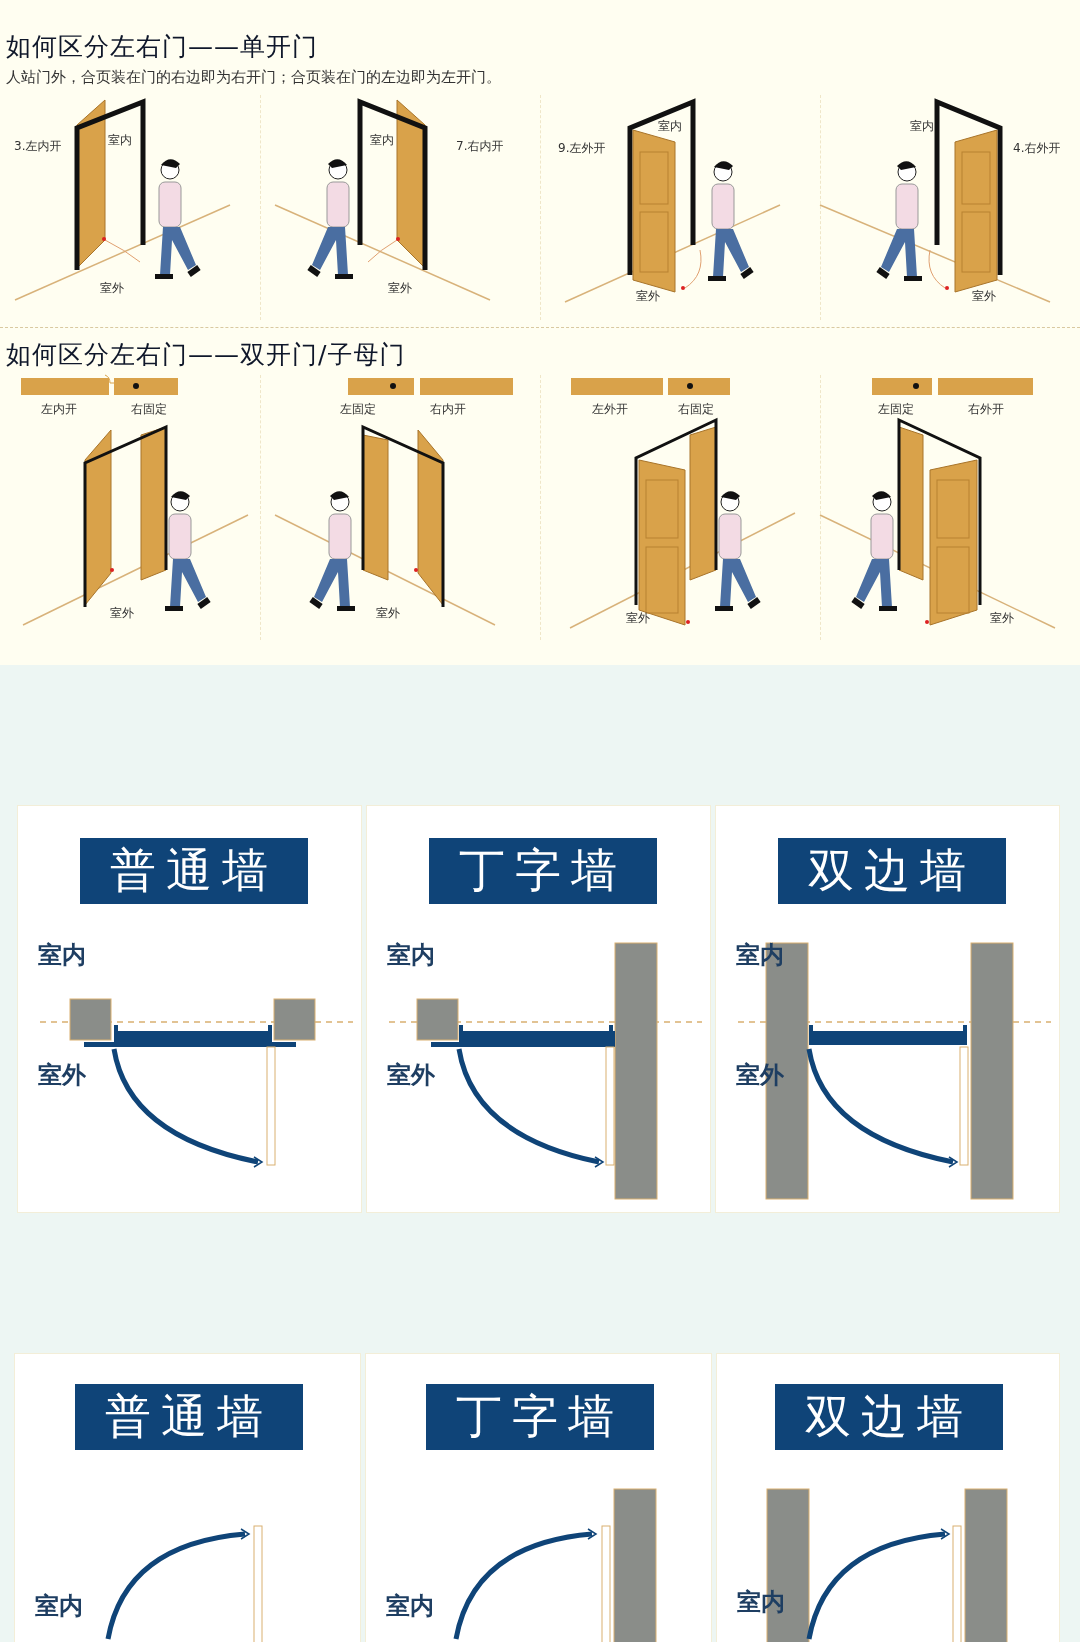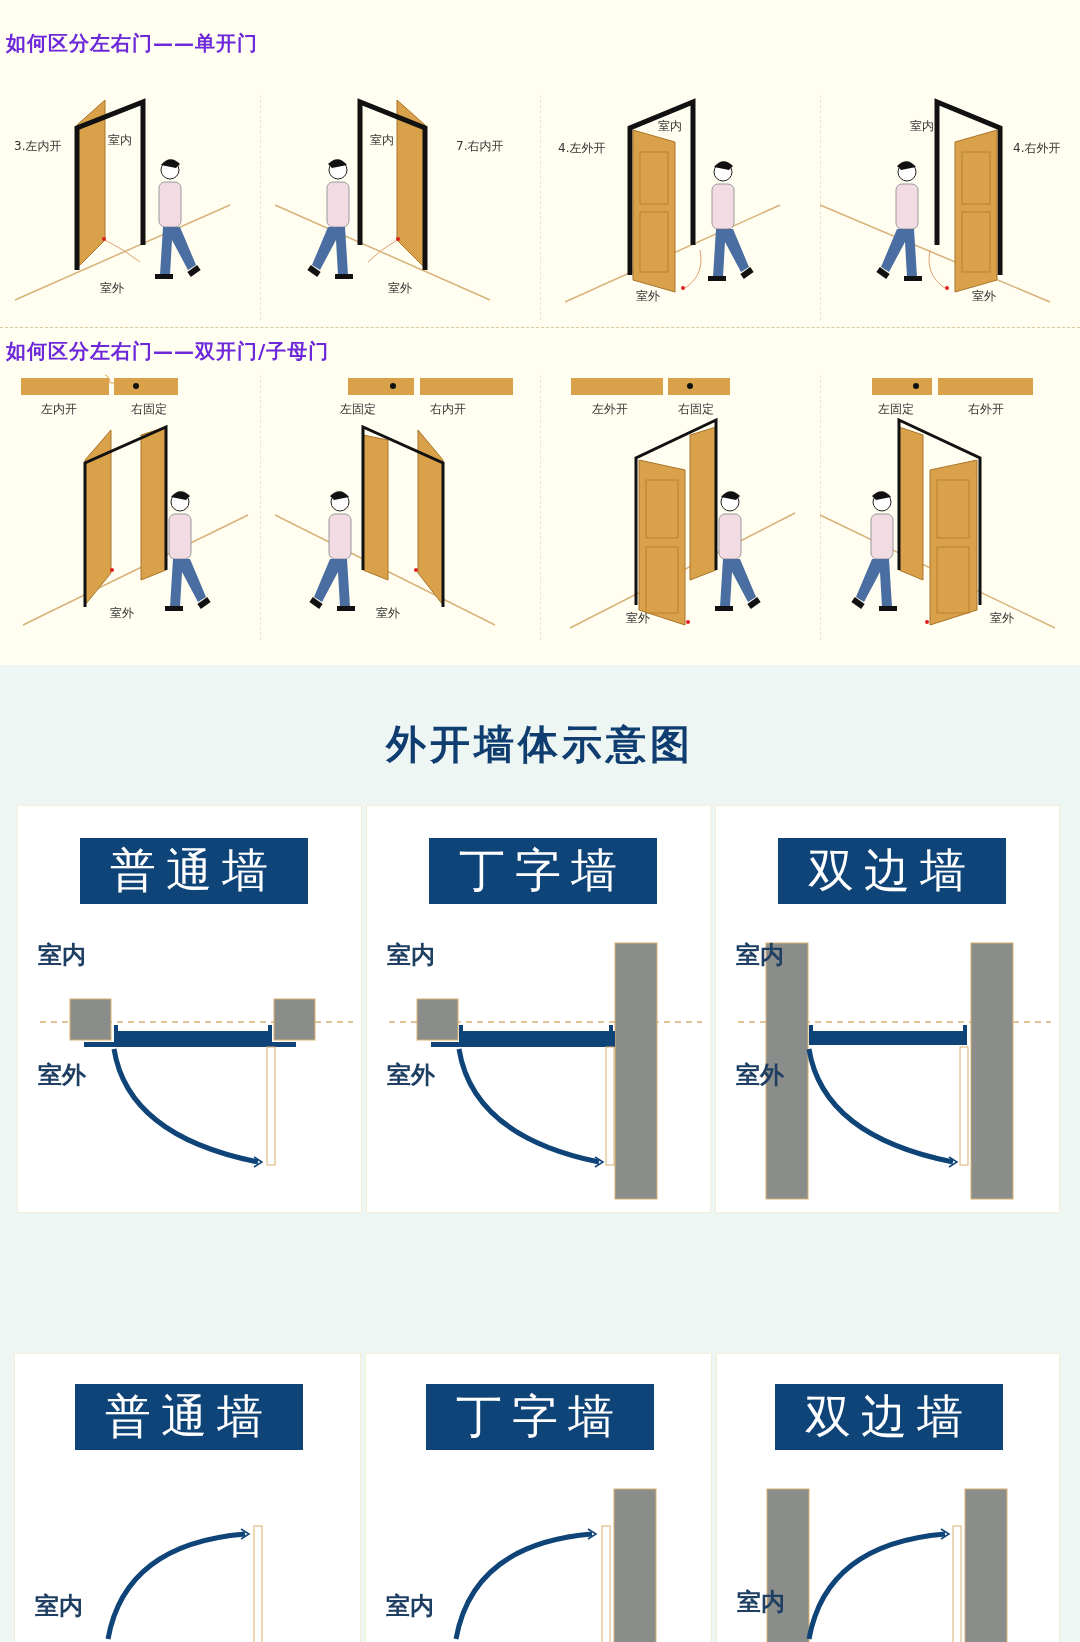--- a/index.html
+++ b/index.html
@@ -1,36 +1,37 @@
 <!DOCTYPE html>
 <html><head>
 <meta charset="utf-8">
 <style>
   * { box-sizing: border-box; margin: 0; padding: 0; }
   html, body { width: 1080px; height: 1642px; overflow: hidden; background: #fefdf0; }
   body { font-family: "DejaVu Sans", "Liberation Sans", sans-serif; position: relative; }
   .top { position: absolute; left: 0; top: 0; width: 1080px; height: 665px; background: #fffef1; }
-  .h1 { position: absolute; left: 6px; font-size: 20px; font-weight: bold; color: #6d28d9; letter-spacing: 1px; }
+  .h1 { position: absolute; left: 6px; font-size: 25px; font-weight: normal; color: #0f172a; letter-spacing: 1px; }
   .sub { position: absolute; left: 6px; top: 68px; font-size: 15px; color: #333; }
   .dash { position: absolute; left: 0; width: 1080px; border-top: 1px dashed #d9c9a0; top: 327px; }
   .vsep { position: absolute; border-left: 1px dashed #efe6c8; }
   .panel { position: absolute; }
   .lbl { position: absolute; font-size: 12px; color: #333; white-space: nowrap; }
   .bottom { position: absolute; left: 0; top: 665px; width: 1080px; height: 977px; background: #edf6f3; }
   .sec-title { position: absolute; left: 0; width: 1080px; text-align: center; font-size: 40px; font-weight: bold; color: #0f3d70; letter-spacing: 4px; }
   .card { position: absolute; background: #ffffff; border: 1px solid #f3eed8; }
   .badge { position: absolute; background: #0f4478; color: #fff; font-size: 46px; text-align: center; letter-spacing: 10px; line-height: 64px; height: 66px; }
   .wlbl { position: absolute; font-size: 24px; font-weight: bold; color: #1e3e62; }
   svg { position: absolute; overflow: visible; }
 </style>
 </head>
 <body>
 
 <div class="top">
   <div class="h1" style="top:30px">如何区分左右门——单开门</div>
+  <div class="sub">人站门外，合页装在门的右边即为右开门；合页装在门的左边即为左开门。</div>
 
   <div class="vsep" style="left:260px;top:95px;height:225px"></div>
   <div class="vsep" style="left:540px;top:95px;height:225px"></div>
   <div class="vsep" style="left:820px;top:95px;height:225px"></div>
 
   <div class="panel" style="left:0;top:90px;width:260px;height:230px">
     <svg width="260" height="230">
       <line x1="15" y1="210" x2="230" y2="115" stroke="#d8b27a" stroke-width="1.5"></line>
       <polygon points="77,35 105,10 105,150 77,178" fill="#d9a24a" stroke="#a8742a"></polygon>
       <polyline points="77,180 77,38 143,12 143,155" fill="none" stroke="#111" stroke-width="5"></polyline>
@@ -82,21 +83,21 @@
       <circle cx="143" cy="198" r="2" fill="#d22"></circle>
       <g>
         <circle cx="183" cy="82" r="9" fill="#fff" stroke="#222"></circle>
         <path d="M174,77 Q183,66 193,76 L189,80 Z" fill="#111"></path>
         <rect x="172" y="94" width="22" height="45" rx="6" fill="#f3dbe4" stroke="#999"></rect>
         <path d="M176,139 L173,187 L183,187 L185,152 L201,182 L209,177 L193,139 Z" fill="#4a6ea1"></path>
         <rect x="168" y="186" width="18" height="5" fill="#111"></rect>
         <rect x="201" y="180" width="12" height="6" fill="#111" transform="rotate(-35 207 183)"></rect>
       </g>
     </svg>
-    <div class="lbl" style="left:18px;top:50px">4.左外开</div>
+    <div class="lbl" style="left:18px;top:50px">9.左外开</div>
     <div class="lbl" style="left:118px;top:28px">室内</div>
     <div class="lbl" style="left:96px;top:198px">室外</div>
   </div>
 
   <div class="panel" style="left:820px;top:90px;width:260px;height:230px">
     <svg width="260" height="230">
       <line x1="0" y1="115" x2="230" y2="212" stroke="#d8b27a" stroke-width="1.5"></line>
       <polyline points="180,185 180,38 117,12 117,155" fill="none" stroke="#111" stroke-width="5"></polyline>
       <polygon points="177,40 135,52 135,202 177,190" fill="#d9a24a" stroke="#a8742a"></polygon>
       <rect x="142" y="62" width="28" height="52" fill="none" stroke="#b88130"></rect>
@@ -221,21 +222,20 @@
         <rect x="32" y="225" width="12" height="6" fill="#111" transform="rotate(35 38 228)"></rect>
       </g>
     </svg>
     <div class="lbl" style="left:58px;top:26px">左固定</div>
     <div class="lbl" style="left:148px;top:26px">右外开</div>
     <div class="lbl" style="left:170px;top:235px">室外</div>
   </div>
 </div>
 
 <div class="bottom">
-  <div class="sec-title" style="top:52px">外开墙体示意图</div>
 
   <div class="card" style="left:17px;top:140px;width:345px;height:408px">
     <div class="badge" style="left:62px;top:32px;width:228px">普通墙</div>
     <div class="wlbl" style="left:20px;top:133px">室内</div>
     <div class="wlbl" style="left:20px;top:253px">室外</div>
     <svg width="345" height="408">
       <line x1="22" y1="216" x2="335" y2="216" stroke="#d9b070" stroke-width="1.5" stroke-dasharray="6 5"></line>
       <rect x="52" y="193" width="41" height="41" fill="#8a8d89" stroke="#d9b070"></rect>
       <rect x="256" y="193" width="41" height="41" fill="#8a8d89" stroke="#d9b070"></rect>
       <rect x="66" y="236" width="212" height="5" fill="#0f4478"></rect>

